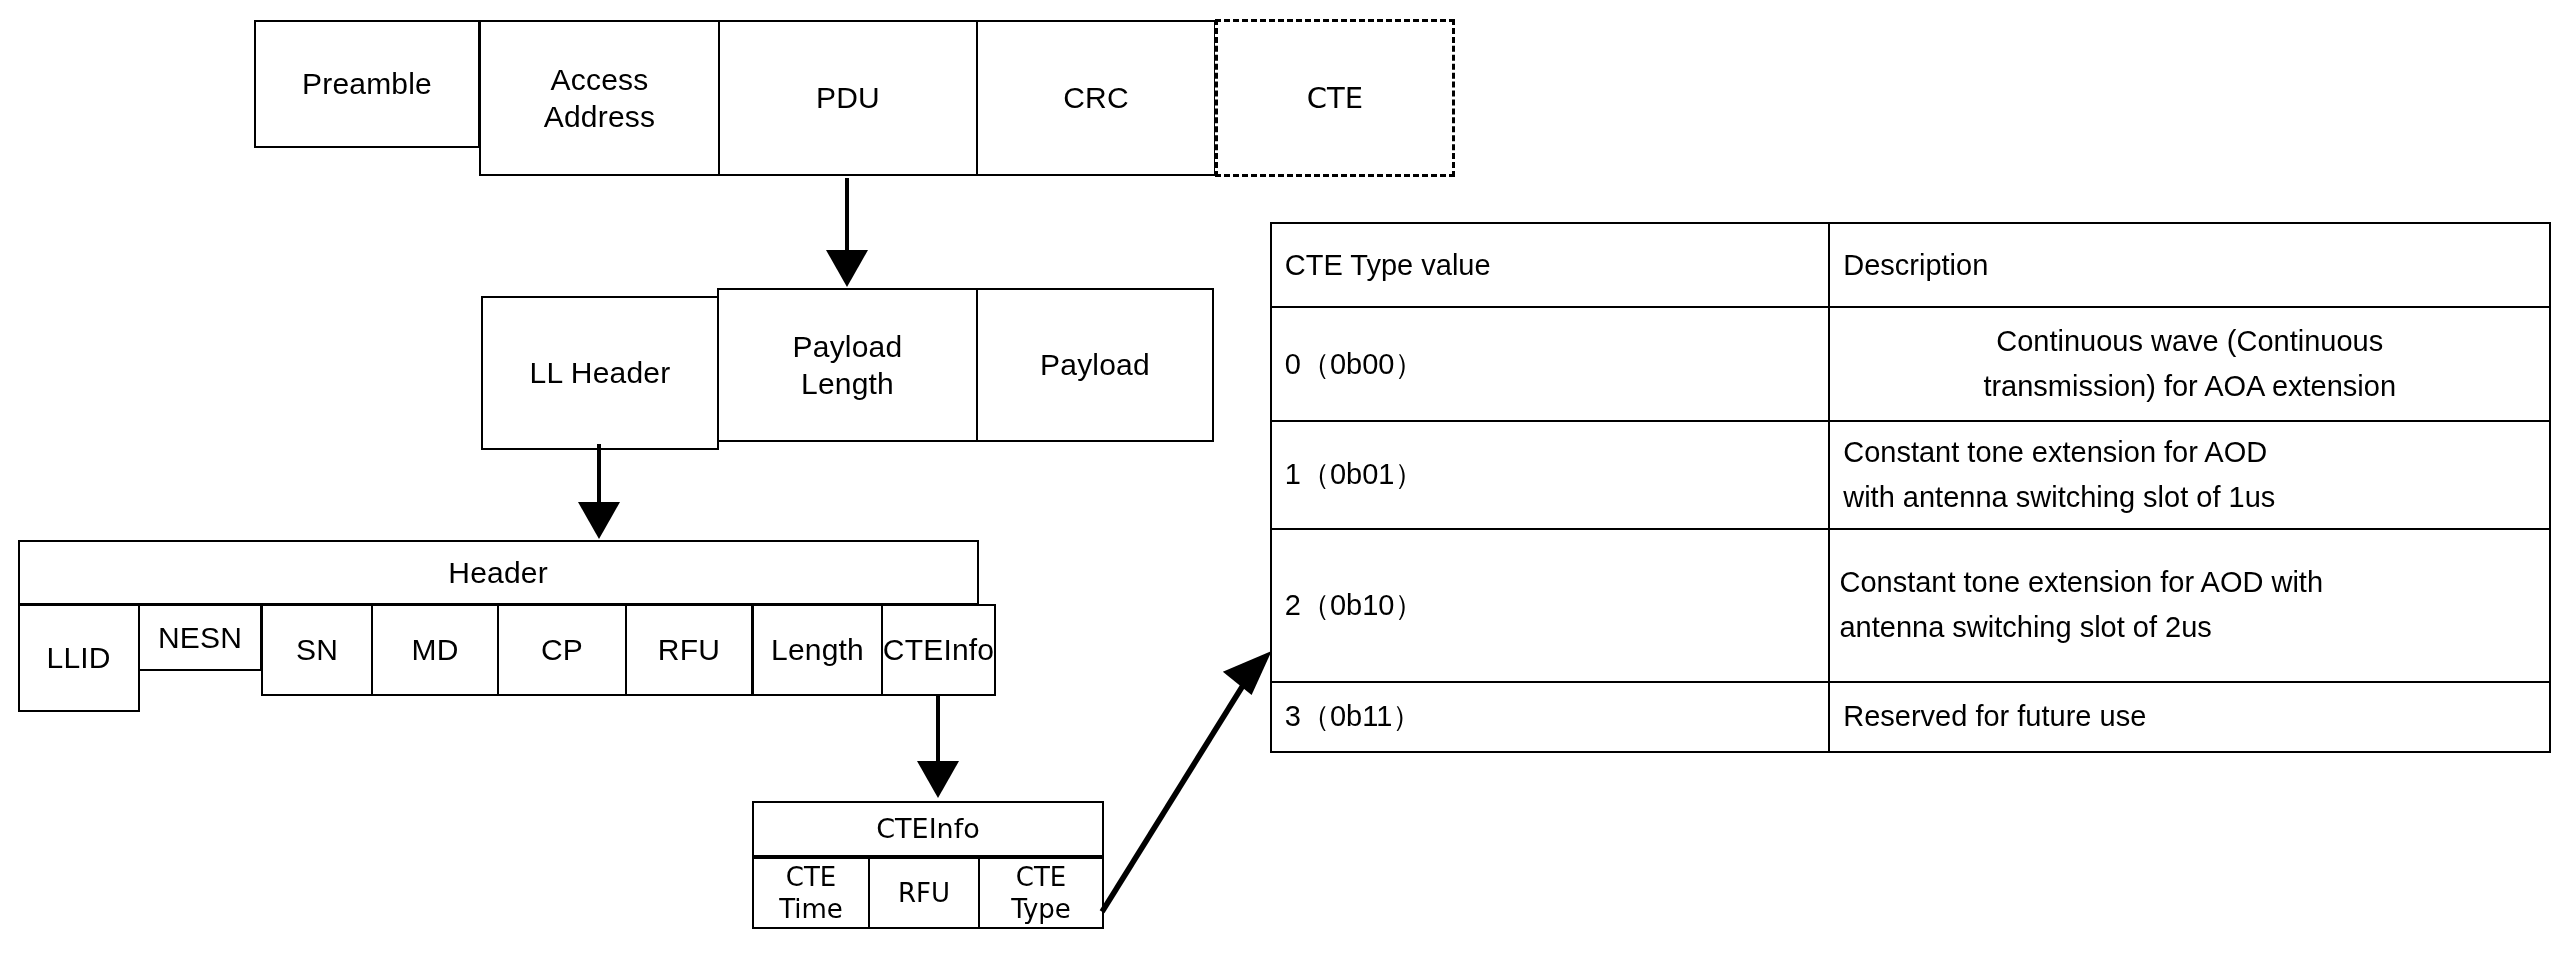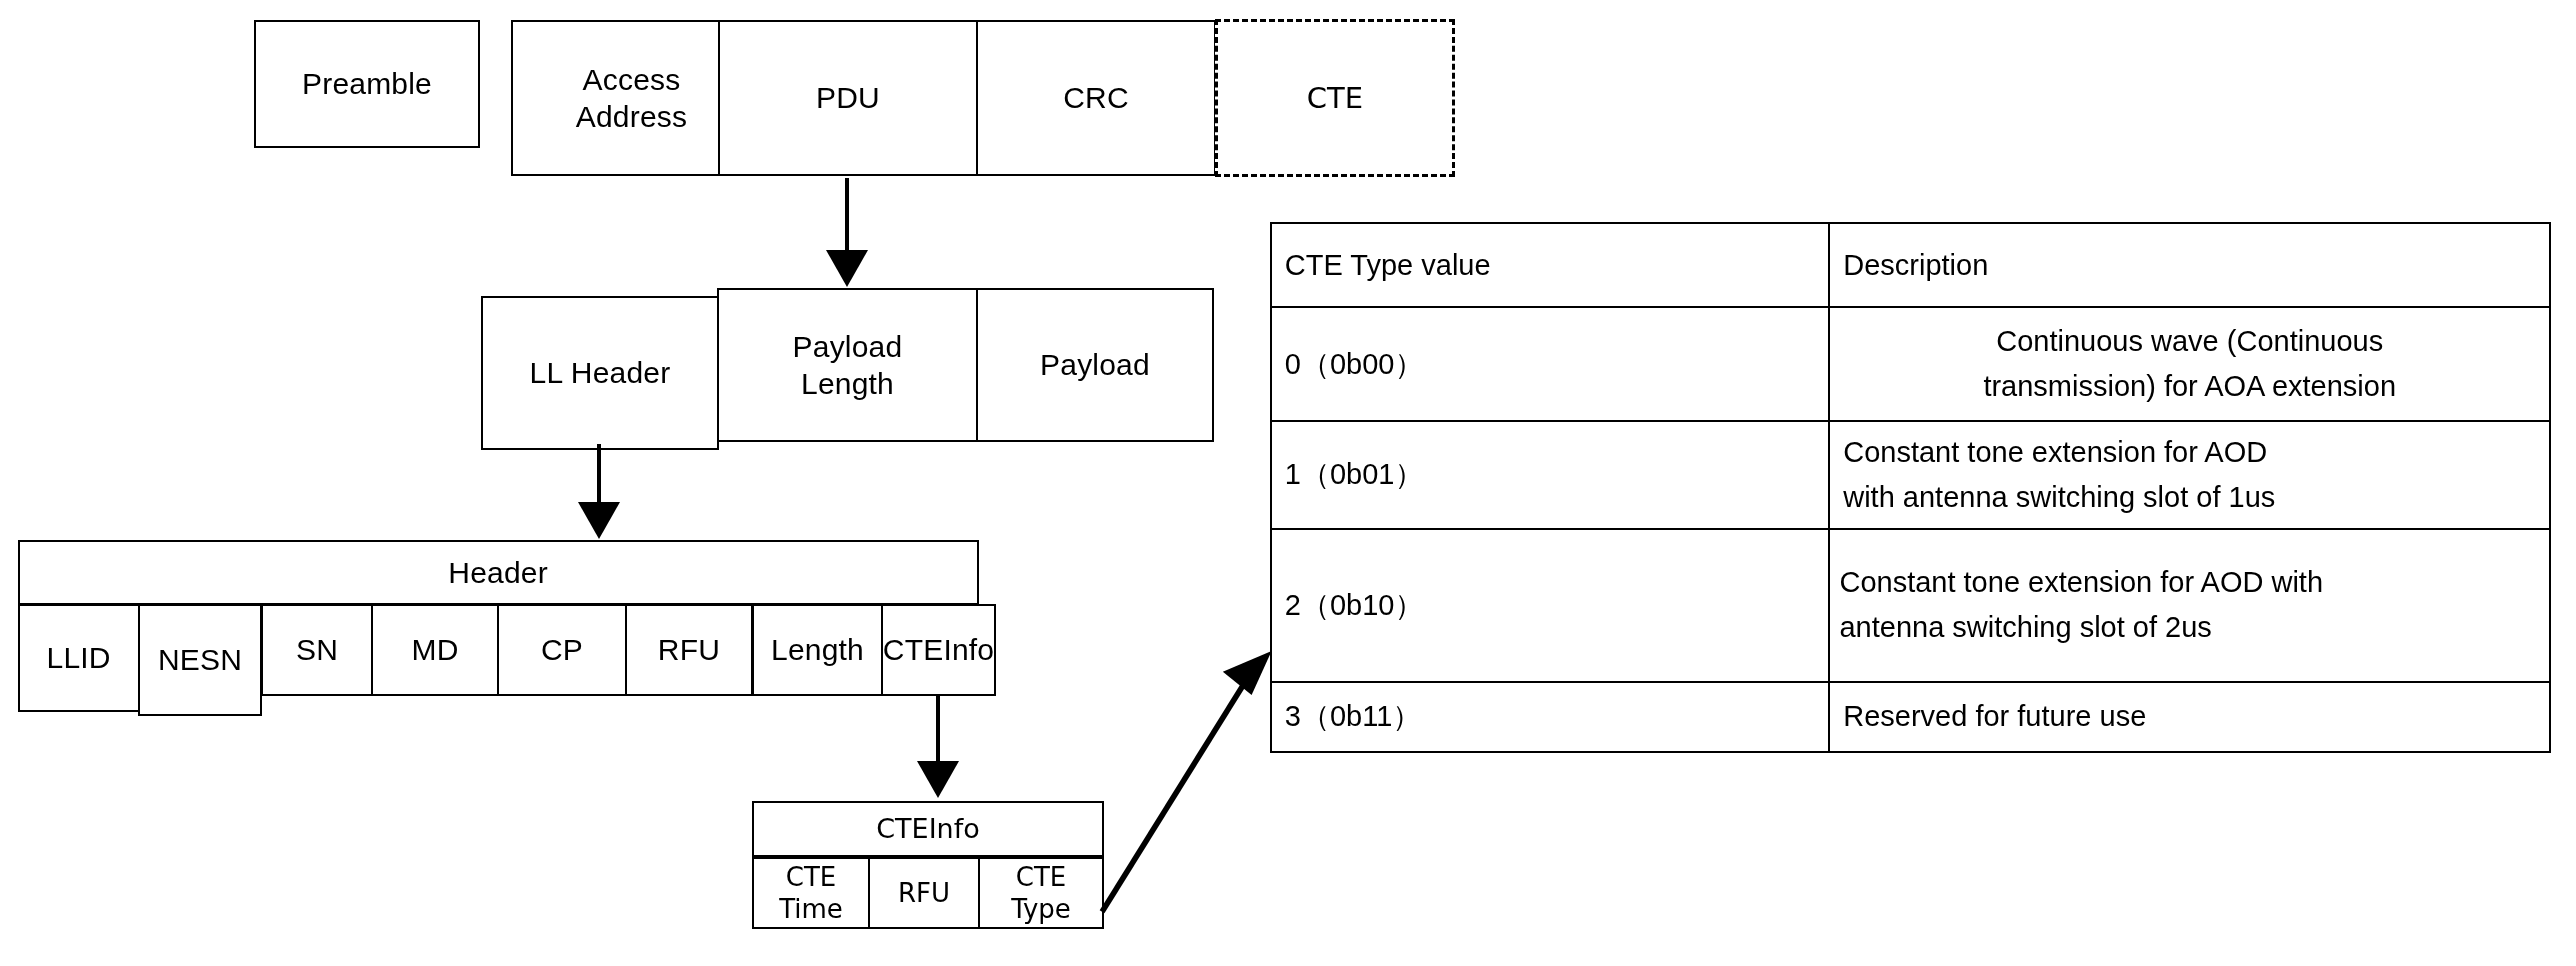--- a/index.html
+++ b/index.html
@@ -65,21 +65,21 @@
   .tbl tr.r2 td{height:135px;}
   .tbl tr.r3 td{height:52px;}
 </style>
 </head>
 <body>
 
 <div id="root">
 
   <div class="bx f-cond" style="left:254px;top:20px;width:226px;height:128px;">Preamble</div>
 
-  <div class="bx f-cond" style="left:479px;top:20px;width:241px;height:156px;margin-left:32px;">Access
+  <div class="bx f-cond" style="left:479px;top:20px;width:241px;height:156px;">Access
 Address</div>
 
   <div class="bx f-cond" style="left:718px;top:20px;width:260px;height:156px;">PDU</div>
 
   <div class="bx f-cond" style="left:976px;top:20px;width:240px;height:156px;">CRC</div>
 
   <div class="bx dashed f-plain" style="left:1215px;top:19px;width:240px;height:158px;">CTE</div>
 
   <div class="vline" style="left:845px;top:178px;height:86px;"></div>
   <div class="vhead" style="left:826px;top:250px;"></div>
@@ -90,21 +90,21 @@
 Length</div>
 
   <div class="bx f-cond" style="left:976px;top:288px;width:238px;height:154px;">Payload</div>
 
   <div class="vline" style="left:597px;top:444px;height:74px;"></div>
   <div class="vhead" style="left:578px;top:502px;"></div>
 
   <div class="bx f-cond" style="left:17.6px;top:540px;width:961px;height:65px;">Header</div>
 
   <div class="bx f-cond" style="left:17.6px;top:604px;width:122px;height:108px;">LLID</div>
-  <div class="bx f-cond" style="left:138px;top:604px;width:124px;height:112px;">NESN</div>
+  <div class="bx f-cond" style="left:138px;top:604px;width:124px;height:67px;">NESN</div>
   <div class="bx f-cond" style="left:261px;top:604px;width:112px;height:92px;">SN</div>
   <div class="bx f-cond" style="left:371px;top:604px;width:128px;height:92px;">MD</div>
   <div class="bx f-cond" style="left:497px;top:604px;width:130px;height:92px;text-align:center;">CP</div>
   <div class="bx f-cond" style="left:625px;top:604px;width:128px;height:92px;">RFU</div>
   <div class="bx f-cond" style="left:752px;top:604px;width:131px;height:92px;">Length</div>
   <div class="bx f-cond" style="left:881px;top:604px;width:115px;height:92px;">CTEInfo</div>
 
   <div class="vline" style="left:936px;top:696px;height:80px;"></div>
   <div class="vhead" style="left:917px;top:761px;"></div>
 

